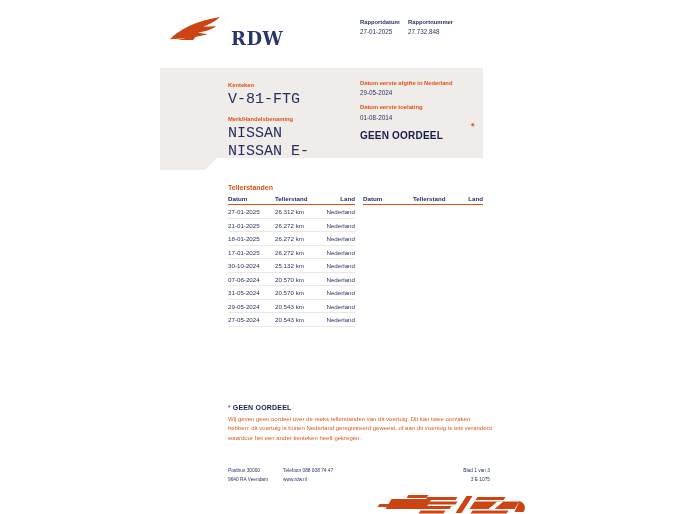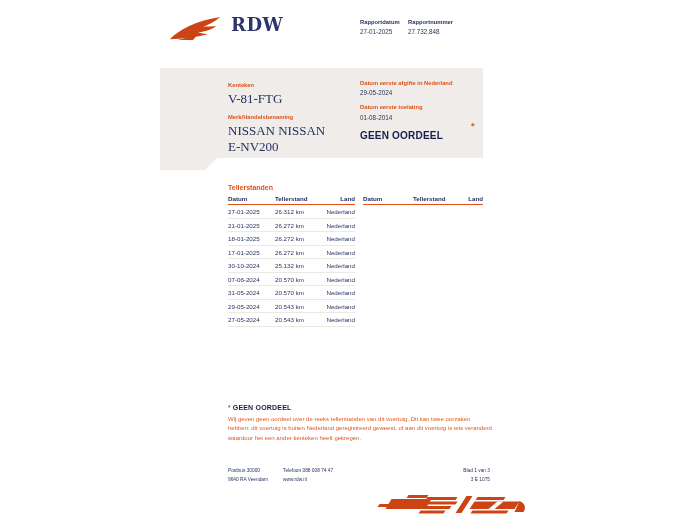--- a/index.html
+++ b/index.html
@@ -2,38 +2,38 @@
 <html><head>
 <meta charset="utf-8">
 <style>
   html,body{margin:0;padding:0;}
   body{
     width:685px;height:514px;position:relative;background:#ffffff;
     font-family:"Liberation Sans",sans-serif;overflow:hidden;
     -webkit-font-smoothing:antialiased;
   }
   
-  .header-logo{position:absolute;left:168px;top:14px;display:flex;align-items:flex-start;gap:9px;}
+  .header-logo{position:absolute;left:168px;top:14px;display:flex;align-items:flex-end;gap:9px;}
   .logo-text{font-family:"DejaVu Serif",serif;font-weight:bold;font-size:18px;color:#29356B;letter-spacing:.5px;}
   .report-head{position:absolute;left:360px;top:12px;width:160px;}
   .report-title{font-family:"DejaVu Serif",serif;font-weight:bold;font-size:12.5px;color:#DD5215;}
   .meta{display:flex;margin-top:7px;}
   .meta-col{width:48px;}
   .meta-col:last-child{width:auto;}
   .meta-label{font-size:5.8px;font-weight:bold;color:#1E2A5E;}
   .meta-value{font-size:6.3px;color:#2A3463;margin-top:2.5px;}
   
   .panel{
     position:absolute;left:160px;top:68px;width:323px;height:102px;background:#EFECE9;
     clip-path:polygon(0 0,323px 0,323px 90px,57px 90px,45px 102px,0 102px);
   }
   .panel-col1{position:absolute;left:68px;top:14px;width:104px;}
   .panel-col2{position:absolute;left:200px;top:12px;width:112px;}
   .field-label{font-size:5.8px;font-weight:bold;color:#DD5215;margin-bottom:2.5px;line-height:1.2;}
-  .field-value{font-family:Liberation Serif, serif;font-size:13px;color:#25305F;margin-bottom:6.5px;line-height:1.2;}
+  .field-value{font-family:Liberation Mono, monospace;font-size:15px;color:#25305F;margin-bottom:6.5px;line-height:1.2;}
   .field-value-sm{font-size:6.3px;color:#2A3463;margin-bottom:8px;}
   .verdict{font-size:10px;font-weight:bold;color:#161F4D;margin-top:9px;letter-spacing:.2px;}
   .verdict-star{position:absolute;left:311px;top:53px;color:#DD5215;font-size:9px;font-weight:bold;}
   
   .tables{position:absolute;left:228px;top:184px;width:255px;}
   .tables-title{font-size:7px;font-weight:bold;color:#DD5215;margin-bottom:4px;}
   .tables-row{display:flex;gap:8px;}
   table{border-collapse:collapse;table-layout:fixed;}
   .tbl-left{width:127px;}
   .tbl-right{width:120px;}

